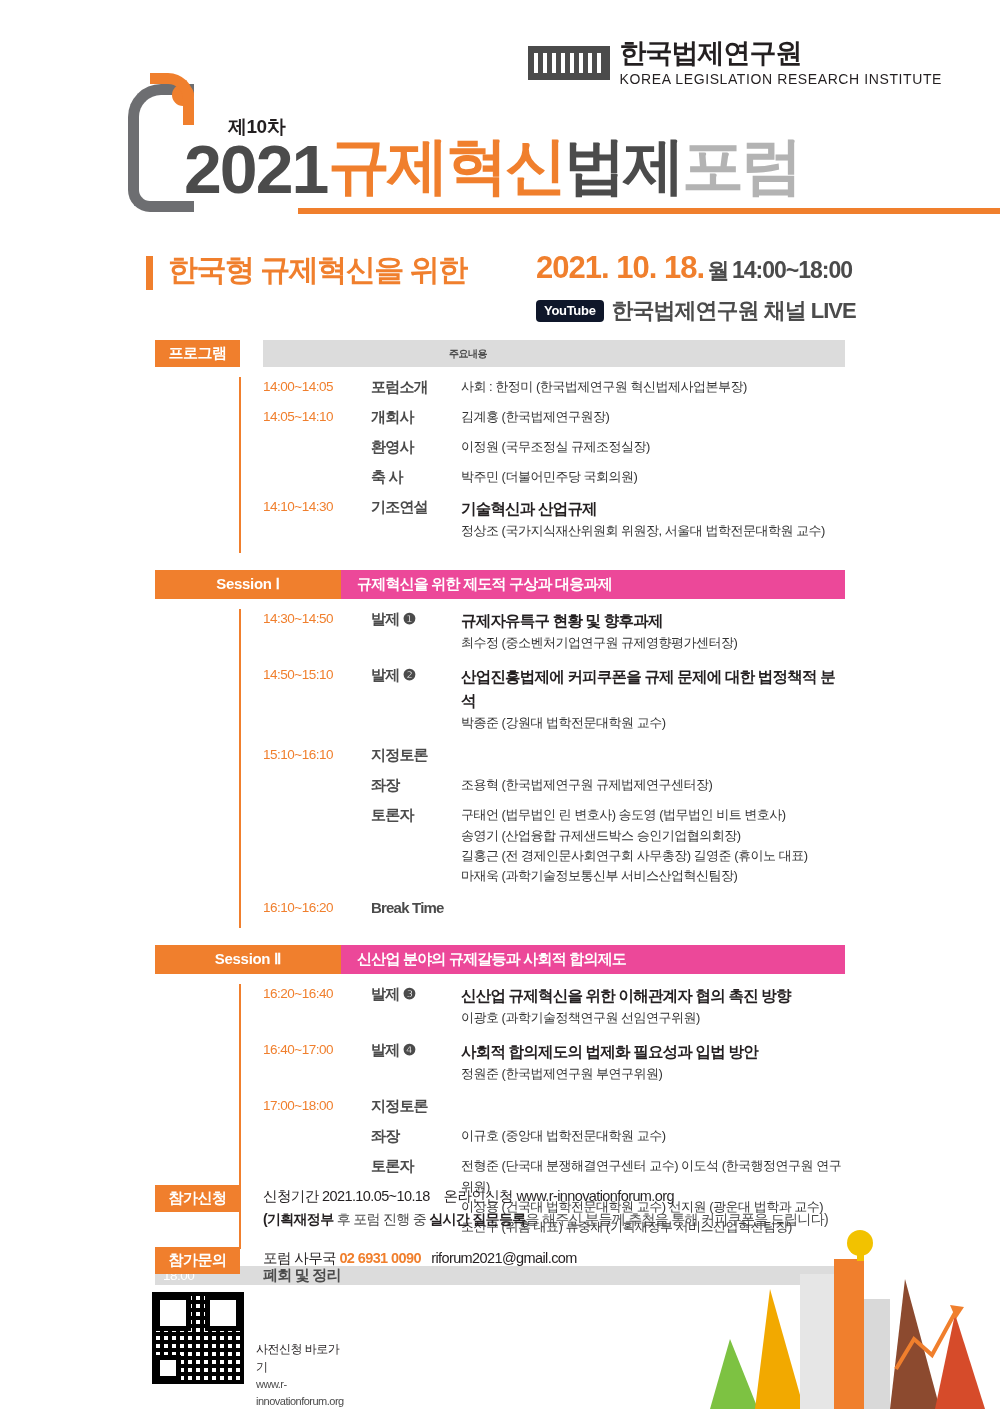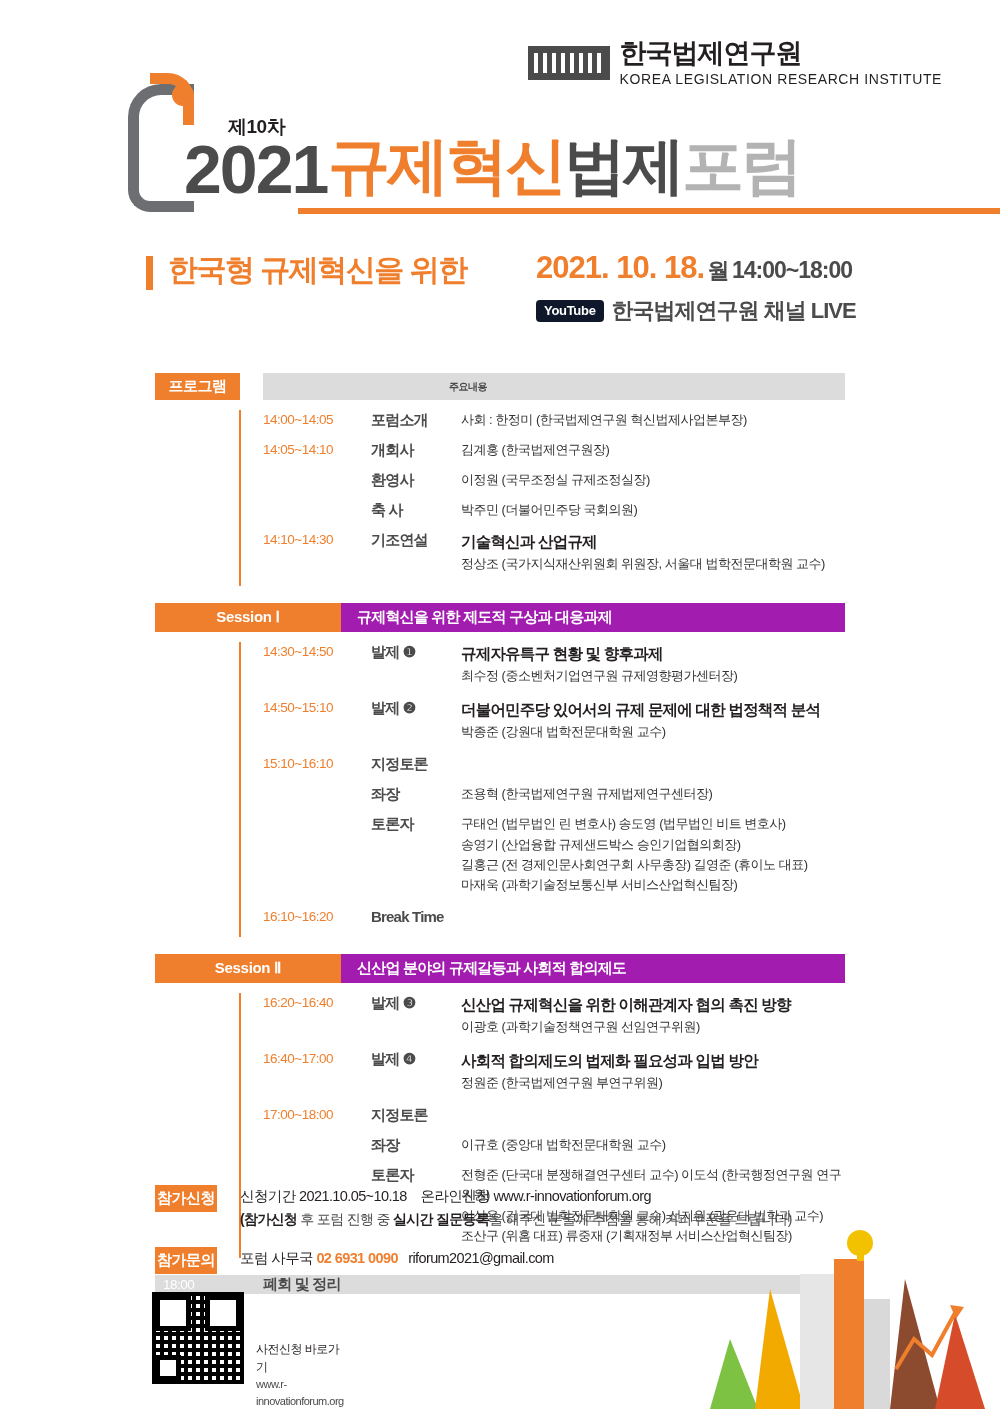--- a/index.html
+++ b/index.html
@@ -54,21 +54,21 @@
   .sub-l2 { position:absolute; left:74px; top:42px; font-size:30px; font-weight:bold; color:#4b4b4b; letter-spacing:-1.5px; }
   .date-line { position:absolute; left:390px; top:0; font-weight:bold; letter-spacing:-1px; white-space:nowrap; }
   .date-main { font-size:31px; color:#f07f2d; }
   .date-day { font-size:22px; color:#4b4b4b; }
   .date-time { font-size:23px; color:#4b4b4b; }
   .live-line { position:absolute; left:390px; top:46px; display:flex; align-items:center; gap:8px; }
   .yt-badge { background:#0f172a; color:#fff; font-size:13px; font-weight:bold; padding:3px 8px 4px; border-radius:4px; letter-spacing:-0.3px;}
   .live-text { font-size:22px; font-weight:bold; color:#4b4b4b; letter-spacing:-1px; }
 
   
-  .program { position:absolute; top:373px; left:155px; width:690px; }
+  .program { position:absolute; top:340px; left:155px; width:690px; }
   .tag {
     display:inline-block; background:#f07f2d; color:#fff; font-weight:bold;
     font-size:15px; letter-spacing:-0.5px; text-align:center;
     padding:4px 0; width:85px;
   }
   .prog-head { display:flex; align-items:stretch; }
   .prog-head .hdr-bar {
     margin-left:23px; flex:1; background:#dcdcdc; color:#4b4b4b;
     font-size:10px; font-weight:bold; letter-spacing:-0.5px;
     display:flex; align-items:center; padding-left:186px;
@@ -82,29 +82,29 @@
   .r-time { width:108px; flex:none; font-size:13.5px; color:#f07f2d; letter-spacing:-0.5px; padding-top:2px;}
   .r-label { width:90px; flex:none; font-size:15px; font-weight:bold; color:#4b4b4b; letter-spacing:-0.8px; padding-top:1px;}
   .r-body { flex:1; font-size:13.5px; color:#231f20; letter-spacing:-0.5px; line-height:1.55; }
   .r-body .strong { font-weight:bold; font-size:15.5px; color:#231f20; letter-spacing:-0.8px; display:block; }
   .r-body .sub { display:block; font-size:13px; color:#333; }
   .gap-s { height:10px; }
   .gap-m { height:17px; }
 
   .session-bar { display:flex; margin:0; }
   .session-l { width:186px; flex:none; background:#f07f2d; color:#fff; font-size:15px; font-weight:bold; text-align:center; padding:5px 0; letter-spacing:-0.3px;}
-  .session-r { flex:1; background:#a21caf; color:#fff; font-size:15px; font-weight:bold; padding:5px 0 5px 16px; letter-spacing:-0.8px;}
+  .session-r { flex:1; background:#ec4899; color:#fff; font-size:15px; font-weight:bold; padding:5px 0 5px 16px; letter-spacing:-0.8px;}
   .closing-bar { display:flex; background:#dcdcdc; align-items:center; }
   .closing-time { width:108px; flex:none; font-size:13.5px; color:#ffffff; padding-left:8px; letter-spacing:-0.5px;}
   .closing-label { font-size:15px; font-weight:bold; color:#4b4b4b; letter-spacing:-0.8px; }
 
   
   .footer { position:absolute; left:155px; top:1185px; width:760px; }
   .f-row { display:flex; align-items:flex-start; margin-bottom:6px; }
-  .f-tag { width:62px; flex:none; }
+  .f-tag { width:85px; flex:none; }
   .f-body { margin-left:23px; font-size:14.5px; letter-spacing:-0.6px; color:#231f20; line-height:1.6; }
   .f-note { font-size:14px; letter-spacing:-0.7px; color:#4b4b4b; }
   .f-note b { color:#231f20; }
   .f-phone { color:#f07f2d; font-weight:bold; }
 
   
   .qr-area { position:absolute; left:152px; top:1292px; }
   .qr { width:92px; height:92px; background:
      repeating-linear-gradient(to bottom, #000 0 4px, #fff 4px 8px),
      repeating-linear-gradient(to right, #000 0 4px, #fff 4px 8px);
@@ -233,21 +233,21 @@
           <div class="r-body">
             <span class="strong">규제자유특구 현황 및 향후과제</span>
             <span class="sub">최수정 (중소벤처기업연구원 규제영향평가센터장)</span>
           </div>
         </div>
         <div style="height: 12px;"></div>
         <div class="row">
           <div class="r-time">14:50~15:10</div>
           <div class="r-label">발제 ❷</div>
           <div class="r-body">
-            <span class="strong">더불어민주당 있어서의 규제 문제에 대한 법정책적 분석</span>
+            <span class="strong">산업진흥법제에 커피쿠폰을 규제 문제에 대한 법정책적 분석</span>
             <span class="sub">박종준 (강원대 법학전문대학원 교수)</span>
           </div>
         </div>
         <div style="height: 12px;"></div>
         <div class="row">
           <div class="r-time">15:10~16:10</div>
           <div class="r-label">지정토론</div>
           <div class="r-body"></div>
         </div>
         <div style="height: 8px;"></div>
@@ -347,21 +347,21 @@
 <div class="footer">
   <div class="f-row">
     <span class="tag f-tag">참가신청</span>
     <div class="f-body">
       <span>신청기간</span>
       <span>2021.10.05~10.18</span>
       &nbsp;&nbsp;
       <span>온라인신청</span>
       <span>www.r-innovationforum.org</span>
       <div class="f-note">
-        <b>(참가신청</b><span> 후 포럼 진행 중 </span><b>실시간 질문등록</b><span>을 해주신 분들께 추첨을 통해 커피쿠폰을 드립니다)</span>
+        <b>(기획재정부</b><span> 후 포럼 진행 중 </span><b>실시간 질문등록</b><span>을 해주신 분들께 추첨을 통해 커피쿠폰을 드립니다)</span>
       </div>
     </div>
   </div>
 
   <div class="f-row" style="margin-top:16px;">
     <span class="tag f-tag">참가문의</span>
     <div class="f-body">
       <span>포럼 사무국</span>
       <span class="f-phone">02 6931 0090</span>
       &nbsp;

